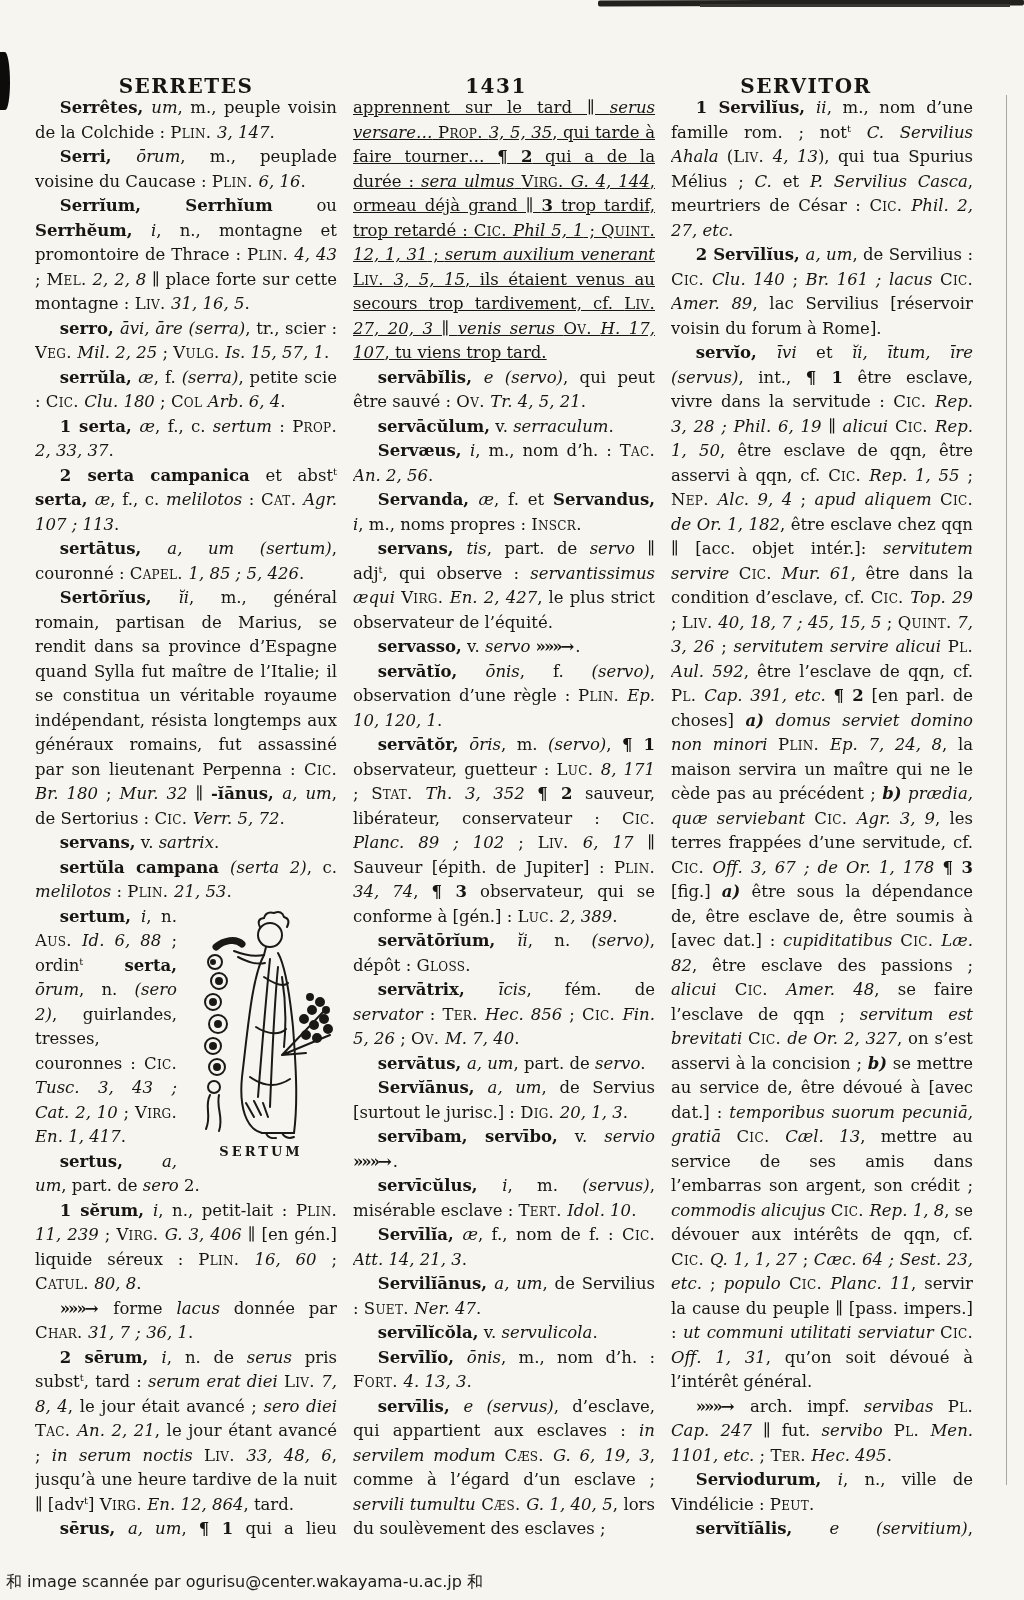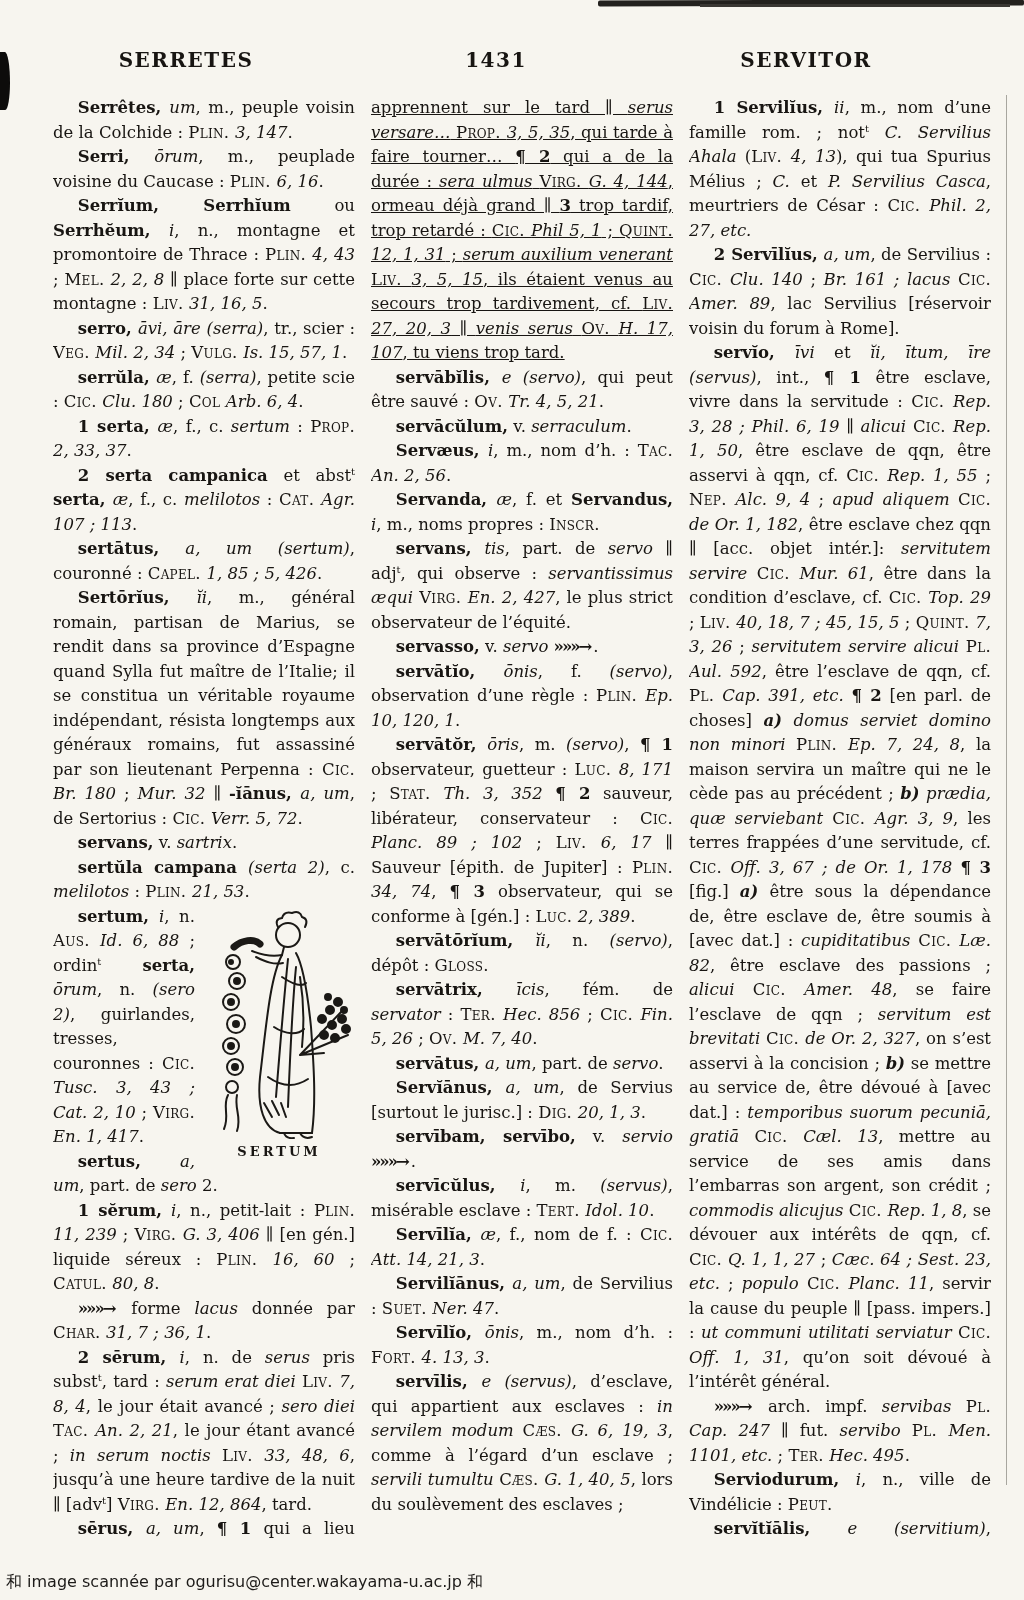--- a/index.html
+++ b/index.html
@@ -9,26 +9,26 @@
     font-family:"DejaVu Serif","Liberation Serif",serif;
     color:#181512;
     -webkit-hyphens:auto;hyphens:auto;
   }
   
   .artifact-top{position:absolute;top:0;left:598px;width:426px;height:6px;background:#23211e;border-radius:2px;transform:rotate(-.12deg);}
   .artifact-top2{position:absolute;top:4px;left:700px;width:310px;height:3px;background:#3a3733;}
   .artifact-left{position:absolute;top:52px;left:0;width:10px;height:58px;background:#0d0c0b;border-radius:0 60% 55% 0;}
   .edge-line{position:absolute;top:95px;left:1006px;width:1px;height:1390px;background:rgba(40,36,30,.38);}
 
-  .header{position:absolute;top:48px;left:35px;width:938px;display:flex;}
+  .header{position:absolute;top:74px;left:35px;width:938px;display:flex;}
   .header .h-left,.header .h-right{width:302px;text-align:center;}
   .header .h-center{width:318px;text-align:center;}
   .header span{font-weight:bold;font-size:20px;letter-spacing:1.5px;}
 
-  .cols{position:absolute;top:96px;left:35px;width:938px;height:1448px;display:flex;gap:16px;overflow:hidden;margin-left:18px;}
+  .cols{position:absolute;top:96px;left:35px;width:938px;height:1448px;display:flex;gap:16px;overflow:hidden;}
   .col{width:302px;height:100%;overflow:hidden;text-align:justify;font-size:16.5px;line-height:24.5px;}
   .col p{margin:0;text-indent:1.5em;}
   .col p.noindent{text-indent:0;text-decoration:underline;}
   .b{font-weight:bold;}
   .i{font-style:italic;}
   .bi{font-weight:bold;font-style:italic;}
   .sc{font-variant:small-caps;letter-spacing:.3px;}
   .ar{font-weight:bold;letter-spacing:-2px;padding-right:3px;}
   sup{font-size:.6em;line-height:0;}
 
@@ -52,21 +52,21 @@
   <div class="h-left"><span>SERRETES</span></div>
   <div class="h-center"><span>1431</span></div>
   <div class="h-right"><span>SERVITOR</span></div>
 </div>
 
 <div class="cols">
   <div class="col">
       <p><span class="b">Serrêtes, </span><span class="i">um</span><span>, m., peuple voisin de la Colchide : </span><span class="sc">Plin. </span><span class="i">3, 147</span><span>.</span></p>
       <p><span class="b">Serri, </span><span class="i">ōrum</span><span>, m., peuplade voisine du Caucase : </span><span class="sc">Plin. </span><span class="i">6, 16</span><span>.</span></p>
       <p><span class="b">Serrĭum, Serrhĭum</span><span> ou </span><span class="b">Serrhĕum, </span><span class="i">i</span><span>, n., montagne et promontoire de Thrace : </span><span class="sc">Plin. </span><span class="i">4, 43</span><span> ; </span><span class="sc">Mel. </span><span class="i">2, 2, 8</span><span> ∥ place forte sur cette montagne : </span><span class="sc">Liv. </span><span class="i">31, 16, 5</span><span>.</span></p>
-      <p><span class="b">serro, </span><span class="i">āvi, āre (serra)</span><span>, tr., scier : </span><span class="sc">Veg. </span><span class="i">Mil. 2, 34</span><span> ; </span><span class="sc">Vulg. </span><span class="i">Is. 15, 57, 1</span><span>.</span></p>
+      <p><span class="b">serro, </span><span class="i">āvi, āre (serra)</span><span>, tr., scier : </span><span class="sc">Veg. </span><span class="i">Mil. 2, 25</span><span> ; </span><span class="sc">Vulg. </span><span class="i">Is. 15, 57, 1</span><span>.</span></p>
       <p><span class="b">serrŭla, </span><span class="i">æ</span><span>, f. </span><span class="i">(serra)</span><span>, petite scie : </span><span class="sc">Cic. </span><span class="i">Clu. 180</span><span> ; </span><span class="sc">Col </span><span class="i">Arb. 6, 4</span><span>.</span></p>
       <p><span class="b">1 serta, </span><span class="i">æ</span><span>, f., c. </span><span class="i">sertum</span><span>&nbsp;: </span><span class="sc">Prop. </span><span class="i">2, 33, 37</span><span>.</span></p>
       <p><span class="b">2 serta campanica</span><span> et abst</span><sup>t</sup><span class="b"> serta, </span><span class="i">æ</span><span>, f., c. </span><span class="i">melilotos</span><span>&nbsp;: </span><span class="sc">Cat. </span><span class="i">Agr. 107 ; 113</span><span>.</span></p>
       <p><span class="b">sertātus, </span><span class="i">a, um (sertum)</span><span>, couronné : </span><span class="sc">Capel. </span><span class="i">1, 85 ; 5, 426</span><span>.</span></p>
       <p><span class="b">Sertōrĭus, </span><span class="i">ĭi</span><span>, m., général romain, partisan de Marius, se rendit dans sa province d’Espagne quand Sylla fut maître de l’Italie; il se constitua un véritable royaume indépendant, résista longtemps aux généraux romains, fut assassiné par son lieutenant Perpenna : </span><span class="sc">Cic. </span><span class="i">Br. 180</span><span> ; </span><span class="i">Mur. 32</span><span> ∥ </span><span class="b">-ĭānus, </span><span class="i">a, um</span><span>, de Sertorius : </span><span class="sc">Cic. </span><span class="i">Verr. 5, 72</span><span>.</span></p>
       <p><span class="b">servans,</span><span> v. </span><span class="i">sartrix</span><span>.</span></p>
       <p><span class="b">sertŭla campana </span><span class="i">(serta 2)</span><span>, c. </span><span class="i">melilotos</span><span>&nbsp;: </span><span class="sc">Plin. </span><span class="i">21, 53</span><span>.</span></p>
       <p>
   <span class="fig">
     <svg width="150" height="232" viewBox="0 0 150 232" fill="none" stroke="#1b1916" stroke-width="2" stroke-linecap="round">
@@ -141,20 +141,21 @@
       <p><span class="b">servātĭo, </span><span class="i">ōnis</span><span>, f. </span><span class="i">(servo)</span><span>, observation d’une règle : </span><span class="sc">Plin. </span><span class="i">Ep. 10, 120, 1</span><span>.</span></p>
       <p><span class="b">servātŏr, </span><span class="i">ōris</span><span>, m. </span><span class="i">(servo)</span><span>, </span><span class="b">¶ 1</span><span> observateur, guetteur : </span><span class="sc">Luc. </span><span class="i">8, 171</span><span> ; </span><span class="sc">Stat. </span><span class="i">Th. 3, 352</span><span> </span><span class="b">¶ 2</span><span> sauveur, libérateur, conservateur : </span><span class="sc">Cic. </span><span class="i">Planc. 89 ; 102</span><span> ; </span><span class="sc">Liv. </span><span class="i">6, 17</span><span> ∥ Sauveur [épith. de Jupiter] : </span><span class="sc">Plin. </span><span class="i">34, 74</span><span>, </span><span class="b">¶ 3</span><span> observateur, qui se conforme à [gén.] : </span><span class="sc">Luc. </span><span class="i">2, 389</span><span>.</span></p>
       <p><span class="b">servātōrĭum, </span><span class="i">ĭi</span><span>, n. </span><span class="i">(servo)</span><span>, dépôt : </span><span class="sc">Gloss.</span></p>
       <p><span class="b">servātrix, </span><span class="i">īcis</span><span>, fém. de </span><span class="i">servator</span><span>&nbsp;: </span><span class="sc">Ter. </span><span class="i">Hec. 856</span><span> ; </span><span class="sc">Cic. </span><span class="i">Fin. 5, 26</span><span> ; </span><span class="sc">Ov. </span><span class="i">M. 7, 40</span><span>.</span></p>
       <p><span class="b">servātus, </span><span class="i">a, um</span><span>, part. de </span><span class="i">servo</span><span>.</span></p>
       <p><span class="b">Servĭānus, </span><span class="i">a, um</span><span>, de Servius [surtout le jurisc.] : </span><span class="sc">Dig. </span><span class="i">20, 1, 3</span><span>.</span></p>
       <p><span class="b">servībam, servībo,</span><span> v. </span><span class="i">servio</span><span> </span><span class="ar">»»»→</span><span>.</span></p>
       <p><span class="b">servīcŭlus, </span><span class="i">i</span><span>, m. </span><span class="i">(servus)</span><span>, misérable esclave : </span><span class="sc">Tert. </span><span class="i">Idol. 10</span><span>.</span></p>
       <p><span class="b">Servīlĭa, </span><span class="i">æ</span><span>, f., nom de f. : </span><span class="sc">Cic. </span><span class="i">Att. 14, 21, 3</span><span>.</span></p>
       <p><span class="b">Servilĭānus, </span><span class="i">a, um</span><span>, de Servilius : </span><span class="sc">Suet. </span><span class="i">Ner. 47</span><span>.</span></p>
+      <p><span class="b">servīlĭcŏla,</span><span> v. </span><span class="i">servulicola</span><span>.</span></p>
       <p><span class="b">Servīlĭo, </span><span class="i">ōnis</span><span>, m., nom d’h. : </span><span class="sc">Fort. </span><span class="i">4. 13, 3</span><span>.</span></p>
       <p><span class="b">servīlis, </span><span class="i">e (servus)</span><span>, d’esclave, qui appartient aux esclaves : </span><span class="i">in servilem modum</span><span> </span><span class="sc">Cæs. </span><span class="i">G. 6, 19, 3</span><span>, comme à l’égard d’un esclave ; </span><span class="i">servili tumultu</span><span> </span><span class="sc">Cæs. </span><span class="i">G. 1, 40, 5</span><span>, lors du soulèvement des esclaves ; </span><span> </span></p>
     </div>
   <div class="col">
       <p><span class="b">1 Servilĭus, </span><span class="i">ii</span><span>, m., nom d’une famille rom. ; not</span><sup>t</sup><span> </span><span class="i">C. Servilius Ahala</span><span> (</span><span class="sc">Liv. </span><span class="i">4, 13</span><span>), qui tua Spurius Mélius ; </span><span class="i">C.</span><span> et </span><span class="i">P. Servilius Casca</span><span>, meurtriers de César : </span><span class="sc">Cic. </span><span class="i">Phil. 2, 27, etc.</span></p>
       <p><span class="b">2 Servīlĭus, </span><span class="i">a, um</span><span>, de Servilius : </span><span class="sc">Cic. </span><span class="i">Clu. 140</span><span> ; </span><span class="i">Br. 161 ; lacus</span><span> </span><span class="sc">Cic. </span><span class="i">Amer. 89</span><span>, lac Servilius [réservoir voisin du forum à Rome].</span></p>
       <p><span class="b">servĭo, </span><span class="i">īvi</span><span> et </span><span class="i">ĭi, ītum, īre (servus)</span><span>, int., </span><span class="b">¶ 1</span><span> être esclave, vivre dans la servitude : </span><span class="sc">Cic. </span><span class="i">Rep. 3, 28 ; Phil. 6, 19</span><span> ∥ </span><span class="i">alicui</span><span> </span><span class="sc">Cic. </span><span class="i">Rep. 1, 50</span><span>, être esclave de qqn, être asservi à qqn, cf. </span><span class="sc">Cic. </span><span class="i">Rep. 1, 55</span><span> ; </span><span class="sc">Nep. </span><span class="i">Alc. 9, 4</span><span> ; </span><span class="i">apud aliquem</span><span> </span><span class="sc">Cic. </span><span class="i">de Or. 1, 182</span><span>, être esclave chez qqn ∥ [acc. objet intér.]: </span><span class="i">servitutem servire</span><span> </span><span class="sc">Cic. </span><span class="i">Mur. 61</span><span>, être dans la condition d’esclave, cf. </span><span class="sc">Cic. </span><span class="i">Top. 29</span><span> ; </span><span class="sc">Liv. </span><span class="i">40, 18, 7 ; 45, 15, 5</span><span> ; </span><span class="sc">Quint. </span><span class="i">7, 3, 26</span><span> ; </span><span class="i">servitutem servire alicui</span><span> </span><span class="sc">Pl. </span><span class="i">Aul. 592</span><span>, être l’esclave de qqn, cf. </span><span class="sc">Pl. </span><span class="i">Cap. 391, etc.</span><span> </span><span class="b">¶ 2</span><span> [en parl. de choses] </span><span class="bi">a)</span><span> </span><span class="i">domus serviet domino non minori</span><span> </span><span class="sc">Plin. </span><span class="i">Ep. 7, 24, 8</span><span>, la maison servira un maître qui ne le cède pas au précédent ; </span><span class="bi">b)</span><span> </span><span class="i">prædia, quæ serviebant</span><span> </span><span class="sc">Cic. </span><span class="i">Agr. 3, 9</span><span>, les terres frappées d’une servitude, cf. </span><span class="sc">Cic. </span><span class="i">Off. 3, 67 ; de Or. 1, 178</span><span> </span><span class="b">¶ 3</span><span> [fig.] </span><span class="bi">a)</span><span> être sous la dépendance de, être esclave de, être soumis à [avec dat.] : </span><span class="i">cupiditatibus</span><span> </span><span class="sc">Cic. </span><span class="i">Læ. 82</span><span>, être esclave des passions ; </span><span class="i">alicui</span><span> </span><span class="sc">Cic. </span><span class="i">Amer. 48</span><span>, se faire l’esclave de qqn ; </span><span class="i">servitum est brevitati</span><span> </span><span class="sc">Cic. </span><span class="i">de Or. 2, 327</span><span>, on s’est asservi à la concision ; </span><span class="bi">b)</span><span> se mettre au service de, être dévoué à [avec dat.] : </span><span class="i">temporibus suorum pecuniā, gratiā</span><span> </span><span class="sc">Cic. </span><span class="i">Cæl. 13</span><span>, mettre au service de ses amis dans l’embarras son argent, son crédit ; </span><span class="i">commodis alicujus</span><span> </span><span class="sc">Cic. </span><span class="i">Rep. 1, 8</span><span>, se dévouer aux intérêts de qqn, cf. </span><span class="sc">Cic. </span><span class="i">Q. 1, 1, 27</span><span> ; </span><span class="i">Cæc. 64 ; Sest. 23, etc.</span><span> ; </span><span class="i">populo</span><span> </span><span class="sc">Cic. </span><span class="i">Planc. 11</span><span>, servir la cause du peuple ∥ [pass. impers.] : </span><span class="i">ut communi utilitati serviatur</span><span> </span><span class="sc">Cic. </span><span class="i">Off. 1, 31</span><span>, qu’on soit dévoué à l’intérêt général.</span></p>
       <p><span class="ar">»»»→</span><span> arch. impf. </span><span class="i">servibas</span><span> </span><span class="sc">Pl. </span><span class="i">Cap. 247</span><span> ∥ fut. </span><span class="i">servibo</span><span> </span><span class="sc">Pl. </span><span class="i">Men. 1101, etc.</span><span> ; </span><span class="sc">Ter. </span><span class="i">Hec. 495</span><span>.</span></p>
       <p><span class="b">Serviodurum, </span><span class="i">i</span><span>, n., ville de Vindélicie : </span><span class="sc">Peut.</span></p>
       <p><span class="b">servĭtĭālis, </span><span class="i">e (servitium)</span><span>, consacré au service : </span><span class="sc">Isid. </span><span class="i">Ep. 1, 15</span></p>

